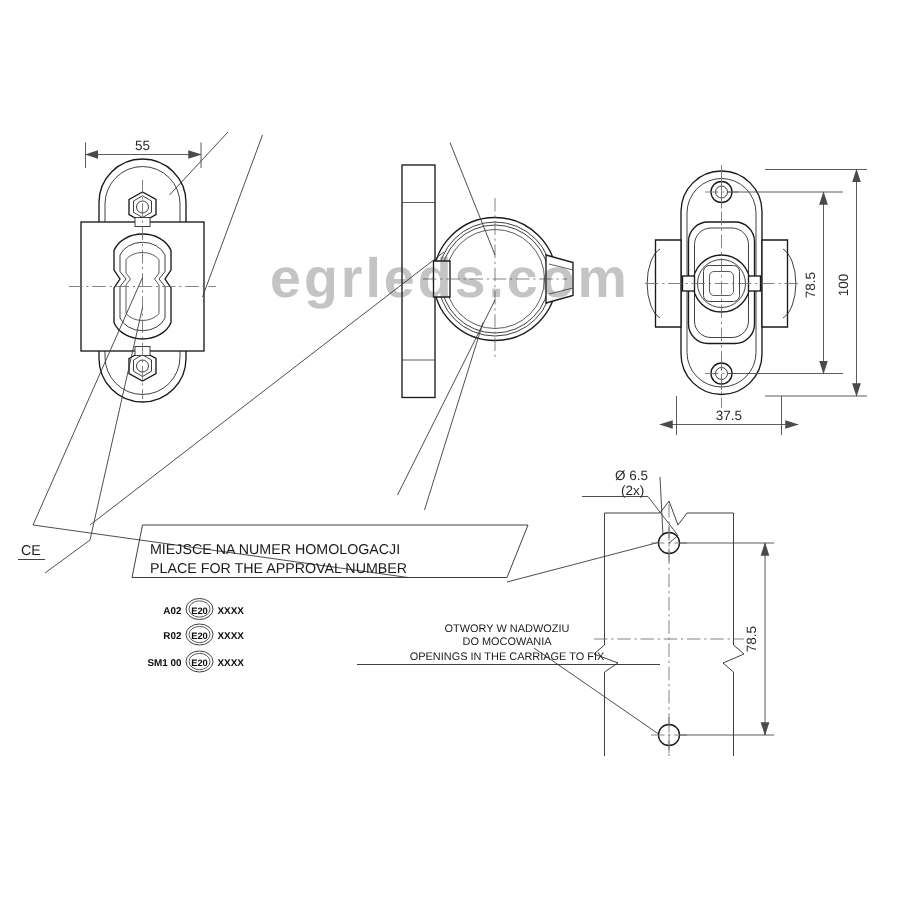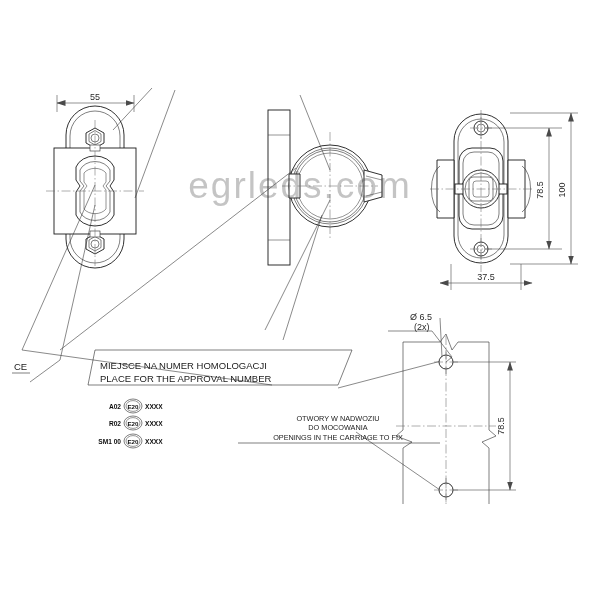--- a/index.html
+++ b/index.html
@@ -72,21 +72,21 @@
   .watermark-text {
     position: absolute;
     left: 300px;
     top: 186px;
     transform: translate(-50%, -50%);
     font-family: "Liberation Sans", sans-serif;
     font-size: 37px;
     letter-spacing: 2px;
     color: rgba(60,60,60,0.30);
     white-space: nowrap;
-    font-weight: 400;
+    font-weight: 700;
   }
 </style>
 </head>
 <body>
 
 <div id="sheet">
 
   <svg viewBox="0 0 600 600" xmlns="http://www.w3.org/2000/svg">
 
     <defs>

